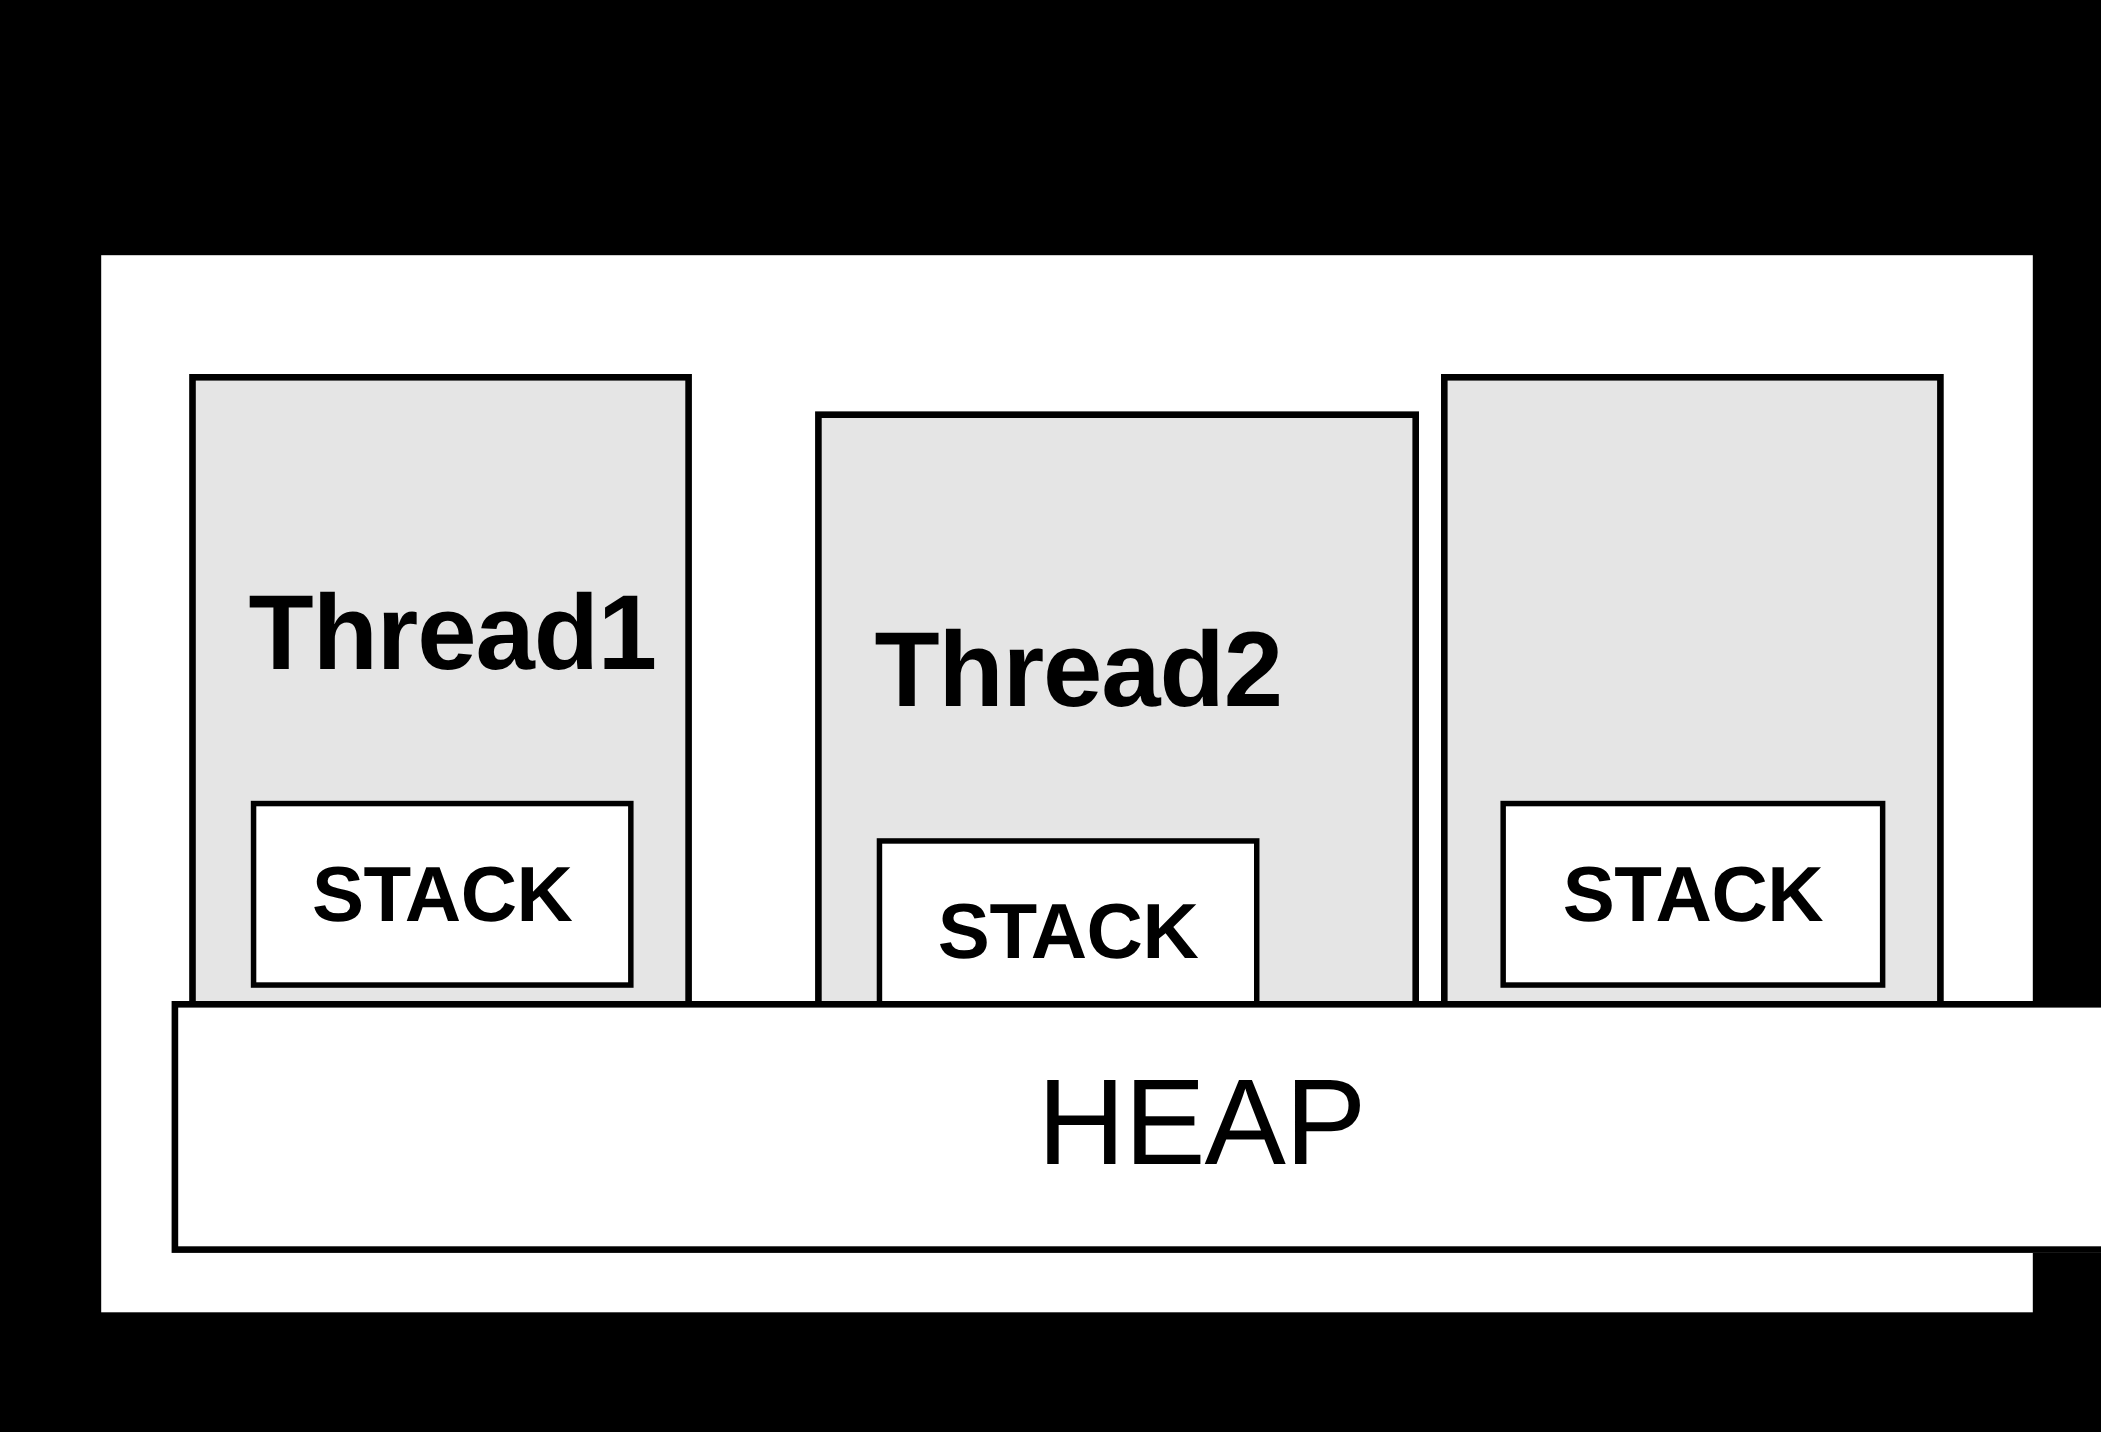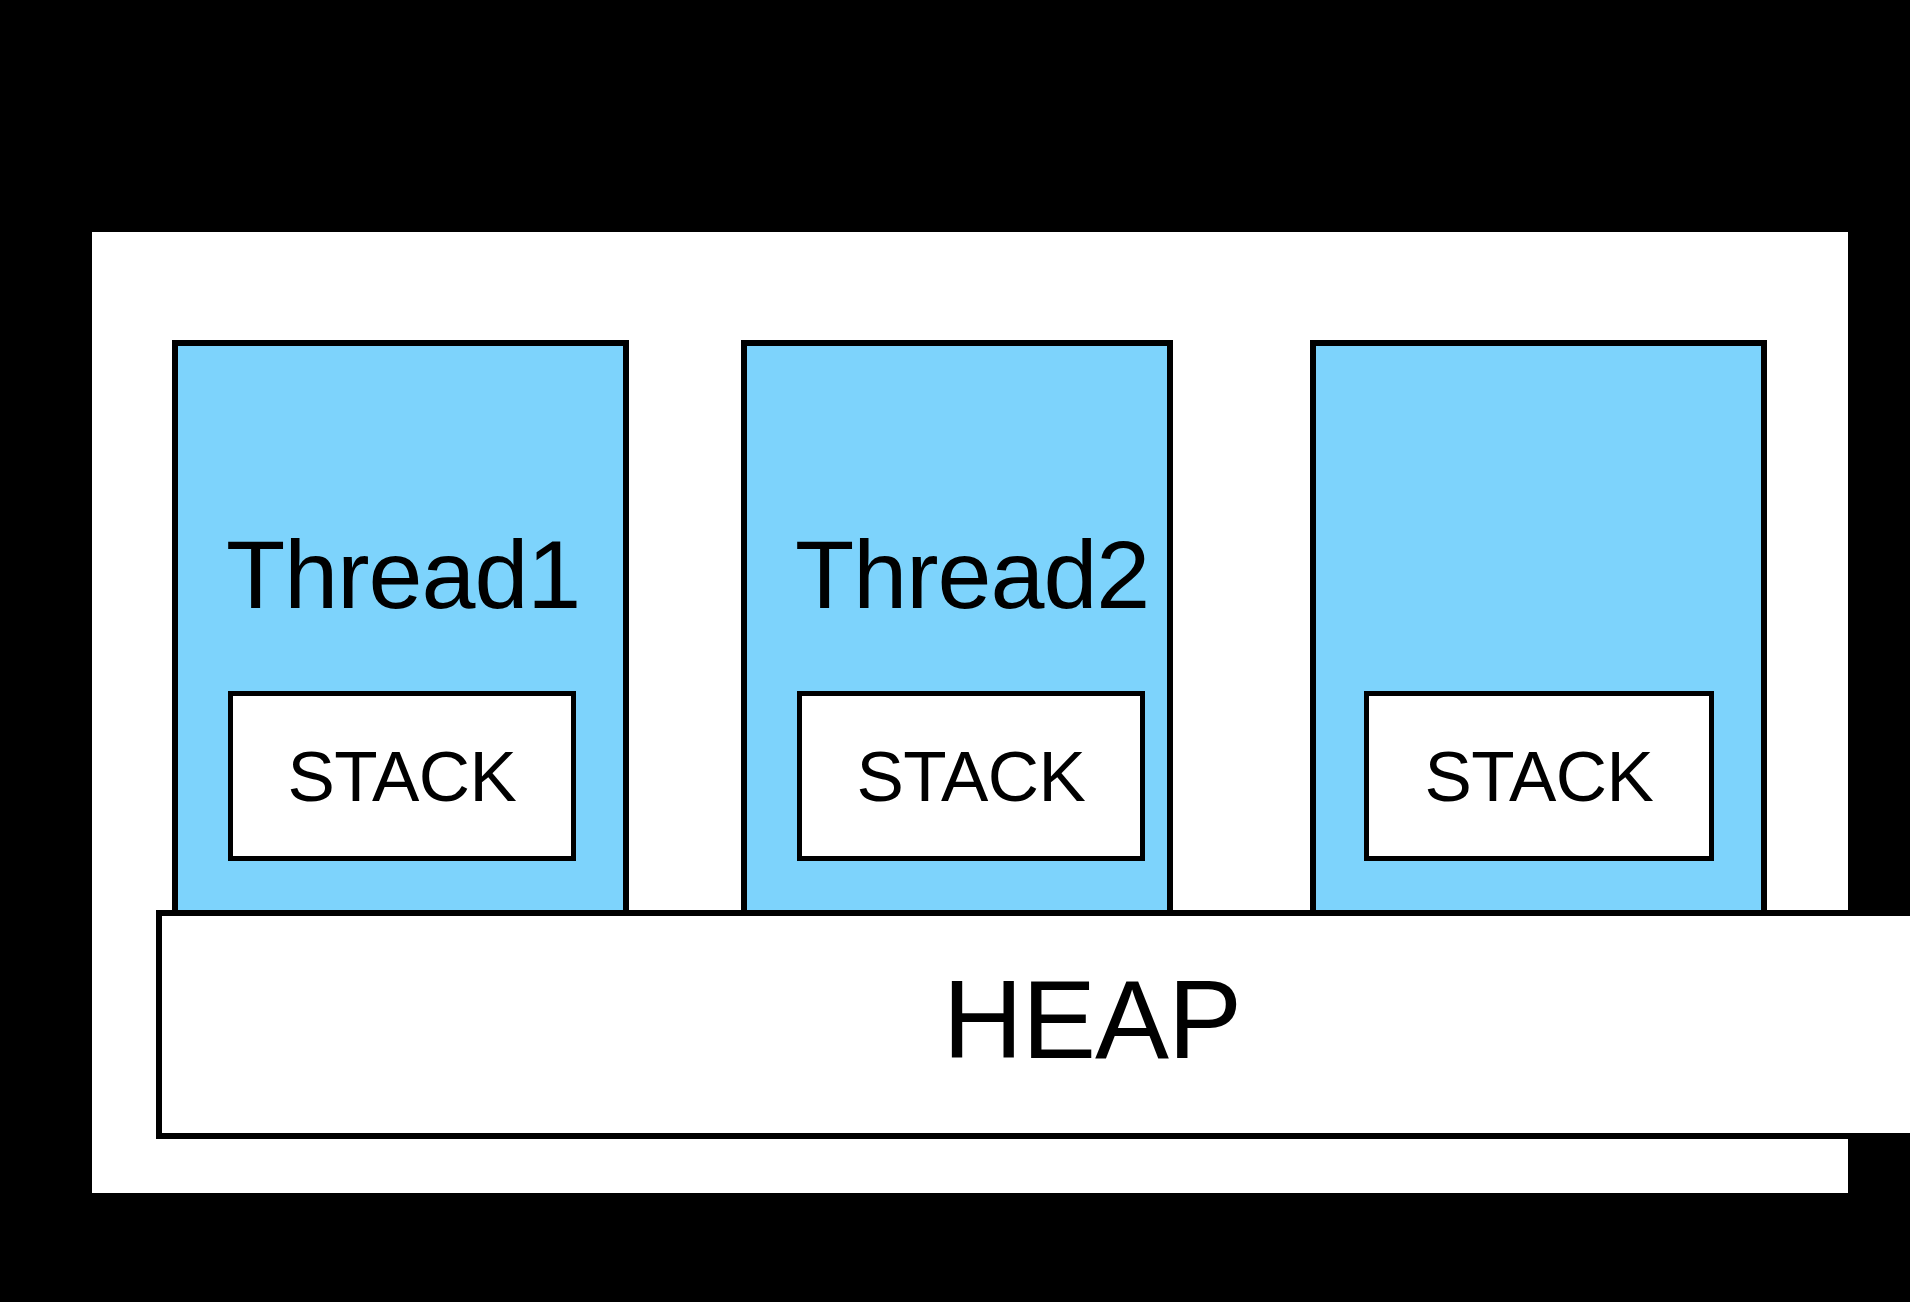--- a/index.html
+++ b/index.html
@@ -26,44 +26,45 @@
     top: 232px;
     width: 1756px;
     height: 961px;
     background: #ffffff;
   }
   
   .thread-box {
     position: absolute;
     top: 108px;            
     height: 678px;         
-    background: #7dd3fc;
+    background: #e5e5e5;
     border: 6px solid #000000;
     box-sizing: border-box;
+    font-weight: bold;
   }
   #thread-1 { left: 80px;   width: 457px; }   
-  #thread-2 { left: 649px;  width: 432px; }   
+  #thread-2 { left: 649px;  width: 549px; margin-top: 34px; }   
   #thread-3 { left: 1218px; width: 457px; }   
 
   .thread-label {
     position: absolute;
     top: 180px;
     left: 48px;
     font-size: 97px;
     line-height: 1;
     color: #000000;
     white-space: nowrap;
     letter-spacing: -1px;
   }
 
   
   .stack-box {
     position: absolute;
     left: 50px;
-    top: 345px;            
+    top: 382px;            
     width: 348px;
     height: 170px;
     background: #ffffff;
     border: 5px solid #000000;
     box-sizing: border-box;
     display: flex;
     align-items: center;
     justify-content: center;
   }
   #thread-3 .stack-box { left: 48px; width: 350px; }

